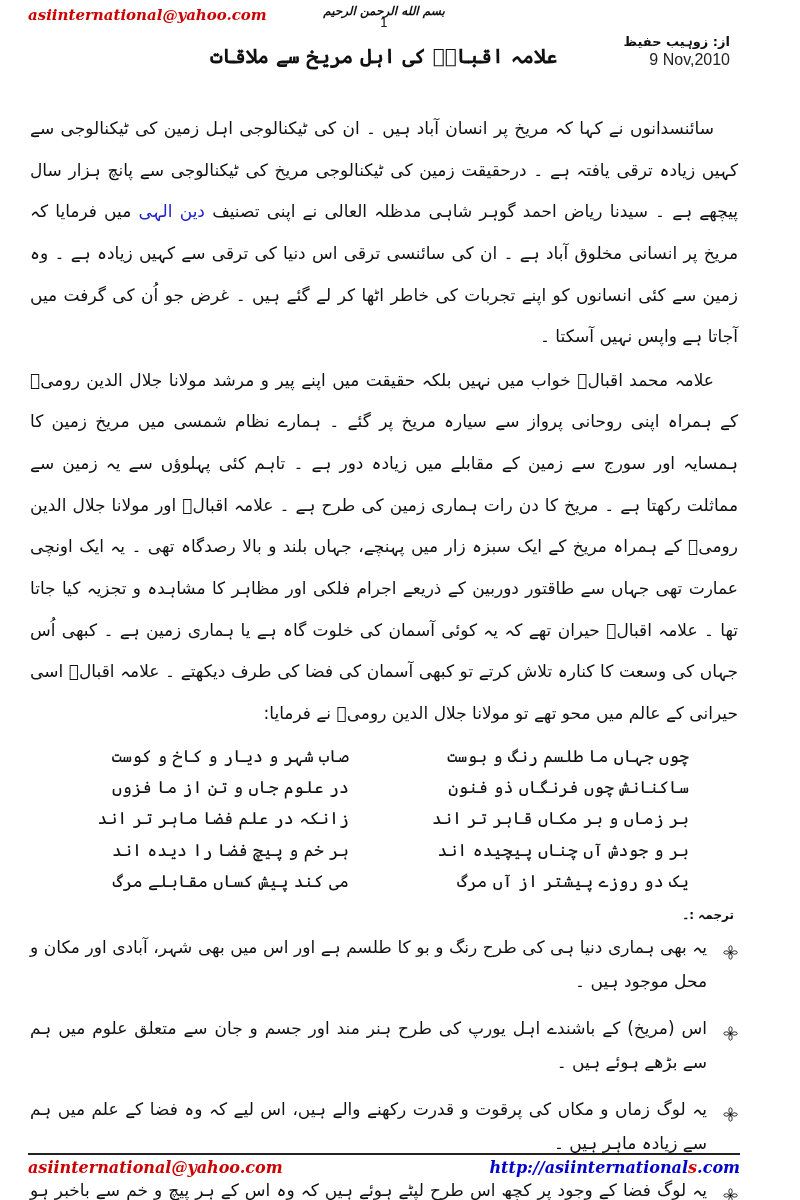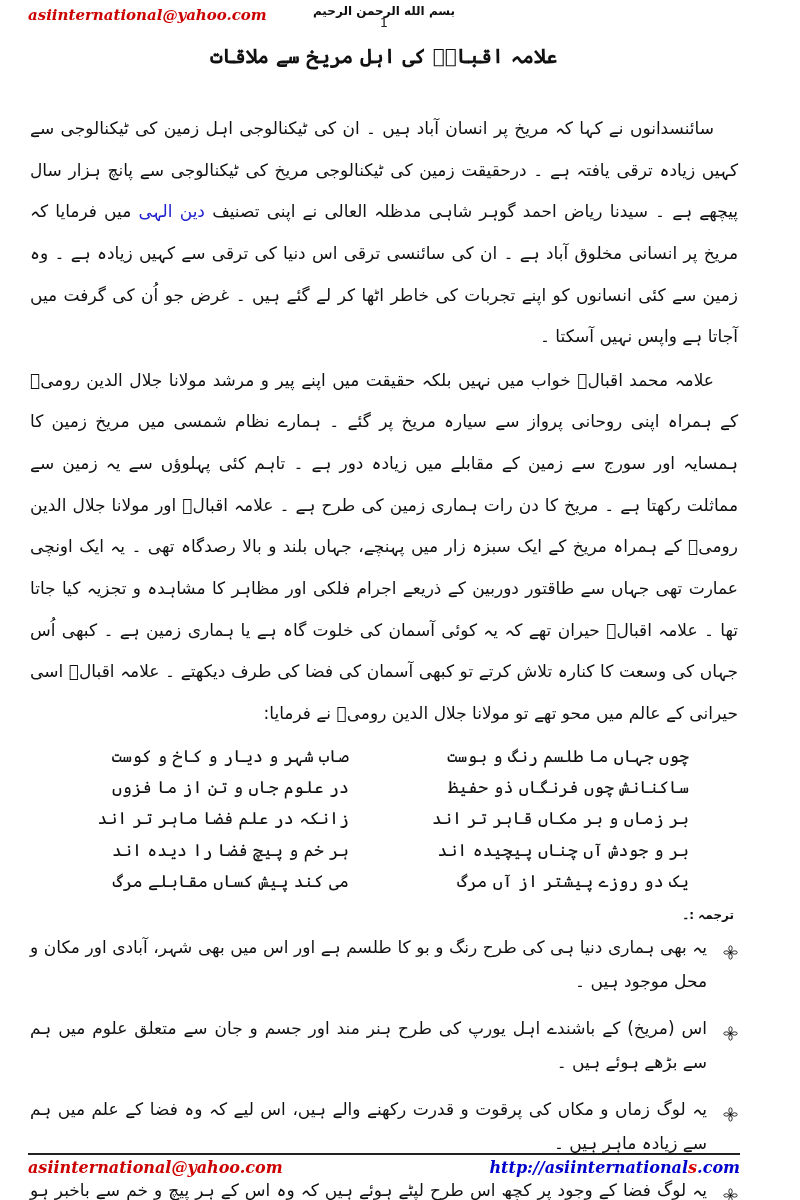--- a/index.html
+++ b/index.html
@@ -3,21 +3,21 @@
 <meta charset="utf-8">
 <style>
   html,body{margin:0;padding:0;background:#ffffff;}
   body{width:800px;height:1200px;position:relative;font-family:"DejaVu Sans",sans-serif;color:#111;}
   .page{position:relative;width:768px;height:1200px;box-sizing:border-box;overflow:hidden;}
 
   
   .email-top{position:absolute;left:28px;top:6px;font-family:"DejaVu Serif",serif;
              font-style:italic;font-weight:bold;font-size:15px;color:#cc0000;}
   .bismillah-block{position:absolute;top:5px;left:0;width:100%;text-align:center;line-height:1.1;}
-  .bismillah{font-size:12px;font-weight:bold;direction:rtl;}
+  .bismillah{font-size:12px;font-weight:bold;direction:rtl;font-style:italic;}
   .page-number{font-size:13px;color:#222;margin-top:-2px;}
   .byline{position:absolute;right:38px;top:34px;text-align:right;line-height:1.25;}
   .byline-author{font-size:13px;direction:rtl;font-weight:bold;}
   .byline-date{font-size:16px;color:#222;font-family:"Liberation Sans",sans-serif;}
   .doc-title{position:absolute;top:44px;left:0;width:100%;text-align:center;direction:rtl;
              font-size:20px;font-weight:bold;font-family:"DejaVu Serif",serif;letter-spacing:1px;}
 
   
   .content{position:absolute;top:108px;left:30px;right:30px;direction:rtl;}
   .para{font-size:17px;line-height:2.45;text-align:justify;margin:0 0 2px 0;text-indent:24px;}
@@ -51,36 +51,40 @@
 
 <div class="page">
 
   <div class="email-top">asiinternational@yahoo.com</div>
 
   <div class="bismillah-block">
     <div class="bismillah">بسم الله الرحمن الرحيم</div>
     <div class="page-number">1</div>
   </div>
 
+  <div class="byline">
+    <div class="byline-author">از: زوہیب حفیظ</div>
+    <div class="byline-date">9 Nov,2010</div>
+  </div>
 
   <div class="doc-title">علامہ اقبالؒ کی اہل مریخ سے ملاقات</div>
 
   <div class="content">
 
     <p class="para"><span>سائنسدانوں نے کہا کہ مریخ پر انسان آباد ہیں ۔ ان کی ٹیکنالوجی اہل زمین کی ٹیکنالوجی سے کہیں زیادہ ترقی یافتہ ہے ۔ درحقیقت زمین کی ٹیکنالوجی مریخ کی ٹیکنالوجی سے پانچ ہزار سال پیچھے ہے ۔ سیدنا ریاض احمد گوہر شاہی مدظلہ العالی نے اپنی تصنیف </span><span class="blue-phrase">دین الہی</span><span> میں فرمایا کہ مریخ پر انسانی مخلوق آباد ہے ۔ ان کی سائنسی ترقی اس دنیا کی ترقی سے کہیں زیادہ ہے ۔ وہ زمین سے کئی انسانوں کو اپنے تجربات کی خاطر اٹھا کر لے گئے ہیں ۔ غرض جو اُن کی گرفت میں آجاتا ہے واپس نہیں آسکتا ۔</span></p>
 
     <p class="para">علامہ محمد اقبالؒ خواب میں نہیں بلکہ حقیقت میں اپنے پیر و مرشد مولانا جلال الدین رومیؒ کے ہمراہ اپنی روحانی پرواز سے سیارہ مریخ پر گئے ۔ ہمارے نظام شمسی میں مریخ زمین کا ہمسایہ اور سورج سے زمین کے مقابلے میں زیادہ دور ہے ۔ تاہم کئی پہلوؤں سے یہ زمین سے مماثلت رکھتا ہے ۔ مریخ کا دن رات ہماری زمین کی طرح ہے ۔ علامہ اقبالؒ اور مولانا جلال الدین رومیؒ کے ہمراہ مریخ کے ایک سبزہ زار میں پہنچے، جہاں بلند و بالا رصدگاہ تھی ۔ یہ ایک اونچی عمارت تھی جہاں سے طاقتور دوربین کے ذریعے اجرام فلکی اور مظاہر کا مشاہدہ و تجزیہ کیا جاتا تھا ۔ علامہ اقبالؒ حیران تھے کہ یہ کوئی آسمان کی خلوت گاہ ہے یا ہماری زمین ہے ۔ کبھی اُس جہاں کی وسعت کا کنارہ تلاش کرتے تو کبھی آسمان کی فضا کی طرف دیکھتے ۔ علامہ اقبالؒ اسی حیرانی کے عالم میں محو تھے تو مولانا جلال الدین رومیؒ نے فرمایا:</p>
 
     <div class="poem">
       <div class="poem-line">
         <span class="hemistich right">چوں جہاں ما طلسم رنگ و بوست</span>
         <span class="hemistich left">صاب شہر و دیار و کاخ و کوست</span>
       </div>
       <div class="poem-line">
-        <span class="hemistich right">ساکنانش چوں فرنگاں ذو حفیظ</span>
+        <span class="hemistich right">ساکنانش چوں فرنگاں ذو فنون</span>
         <span class="hemistich left">در علوم جاں و تن از ما فزوں</span>
       </div>
       <div class="poem-line">
         <span class="hemistich right">بر زماں و بر مکاں قاہر تر اند</span>
         <span class="hemistich left">زانکہ در علم فضا ماہر تر اند</span>
       </div>
       <div class="poem-line">
         <span class="hemistich right">بر و جودش آں چناں پیچیدہ اند</span>
         <span class="hemistich left">ہر خم و پیچ فضا را دیدہ اند</span>
       </div>

